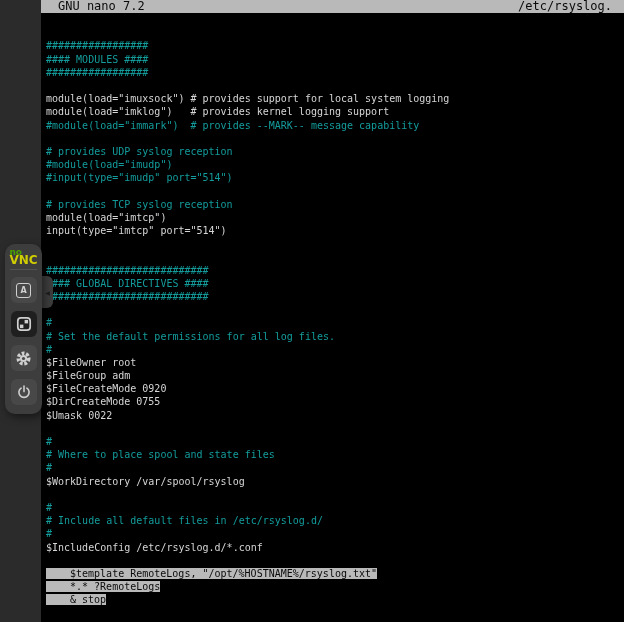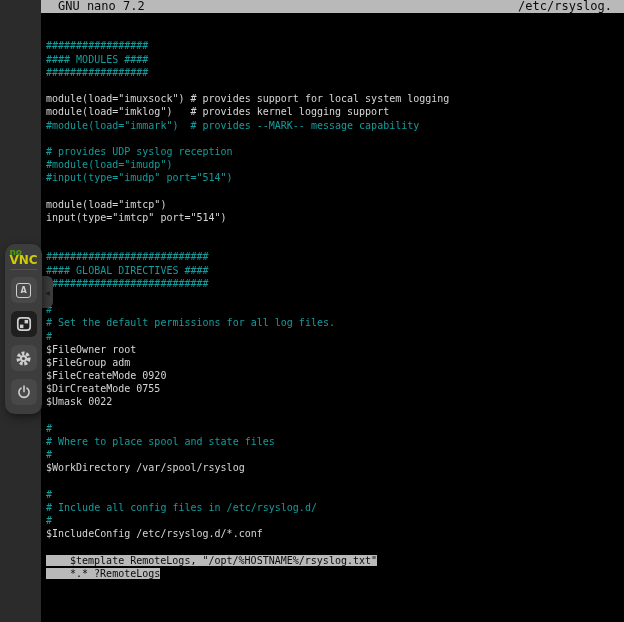--- a/index.html
+++ b/index.html
@@ -85,20 +85,21 @@
         <div class="tline comment"><span>#################</span></div>
         <div class="tline blank"></div>
         <div class="tline normal"><span>module(load="imuxsock") # provides support for local system logging</span></div>
         <div class="tline normal"><span>module(load="imklog")   # provides kernel logging support</span></div>
         <div class="tline comment"><span>#module(load="immark")  # provides --MARK-- message capability</span></div>
         <div class="tline blank"></div>
         <div class="tline comment"><span># provides UDP syslog reception</span></div>
         <div class="tline comment"><span>#module(load="imudp")</span></div>
         <div class="tline comment"><span>#input(type="imudp" port="514")</span></div>
         <div class="tline blank"></div>
+        <div class="tline comment"><span># provides TCP syslog reception</span></div>
         <div class="tline normal"><span>module(load="imtcp")</span></div>
         <div class="tline normal"><span>input(type="imtcp" port="514")</span></div>
         <div class="tline blank"></div>
         <div class="tline blank"></div>
         <div class="tline comment"><span>###########################</span></div>
         <div class="tline comment"><span>#### GLOBAL DIRECTIVES ####</span></div>
         <div class="tline comment"><span>###########################</span></div>
         <div class="tline blank"></div>
         <div class="tline comment"><span>#</span></div>
         <div class="tline comment"><span># Set the default permissions for all log files.</span></div>
@@ -108,26 +109,27 @@
         <div class="tline normal"><span>$FileCreateMode 0920</span></div>
         <div class="tline normal"><span>$DirCreateMode 0755</span></div>
         <div class="tline normal"><span>$Umask 0022</span></div>
         <div class="tline blank"></div>
         <div class="tline comment"><span>#</span></div>
         <div class="tline comment"><span># Where to place spool and state files</span></div>
         <div class="tline comment"><span>#</span></div>
         <div class="tline normal"><span>$WorkDirectory /var/spool/rsyslog</span></div>
         <div class="tline blank"></div>
         <div class="tline comment"><span>#</span></div>
-        <div class="tline comment"><span># Include all config files in /etc/rsyslog.d/</span></div>
+        <div class="tline comment"><span># Include all default files in /etc/rsyslog.d/</span></div>
         <div class="tline comment"><span>#</span></div>
         <div class="tline normal"><span>$IncludeConfig /etc/rsyslog.d/*.conf</span></div>
         <div class="tline blank"></div>
         <div class="tline selected"><span>$template RemoteLogs, "/opt/%HOSTNAME%/rsyslog.txt"</span></div>
         <div class="tline selected"><span>*.* ?RemoteLogs</span></div>
+        <div class="tline selected"><span>&amp; stop</span></div>
       </div>
   </div>
 
   <div class="vnc-panel">
     <div class="vnc-logo">
       <span class="logo-no">no</span>
       <span class="logo-vnc">VNC</span>
     </div>
     <div class="vnc-divider"></div>
 

